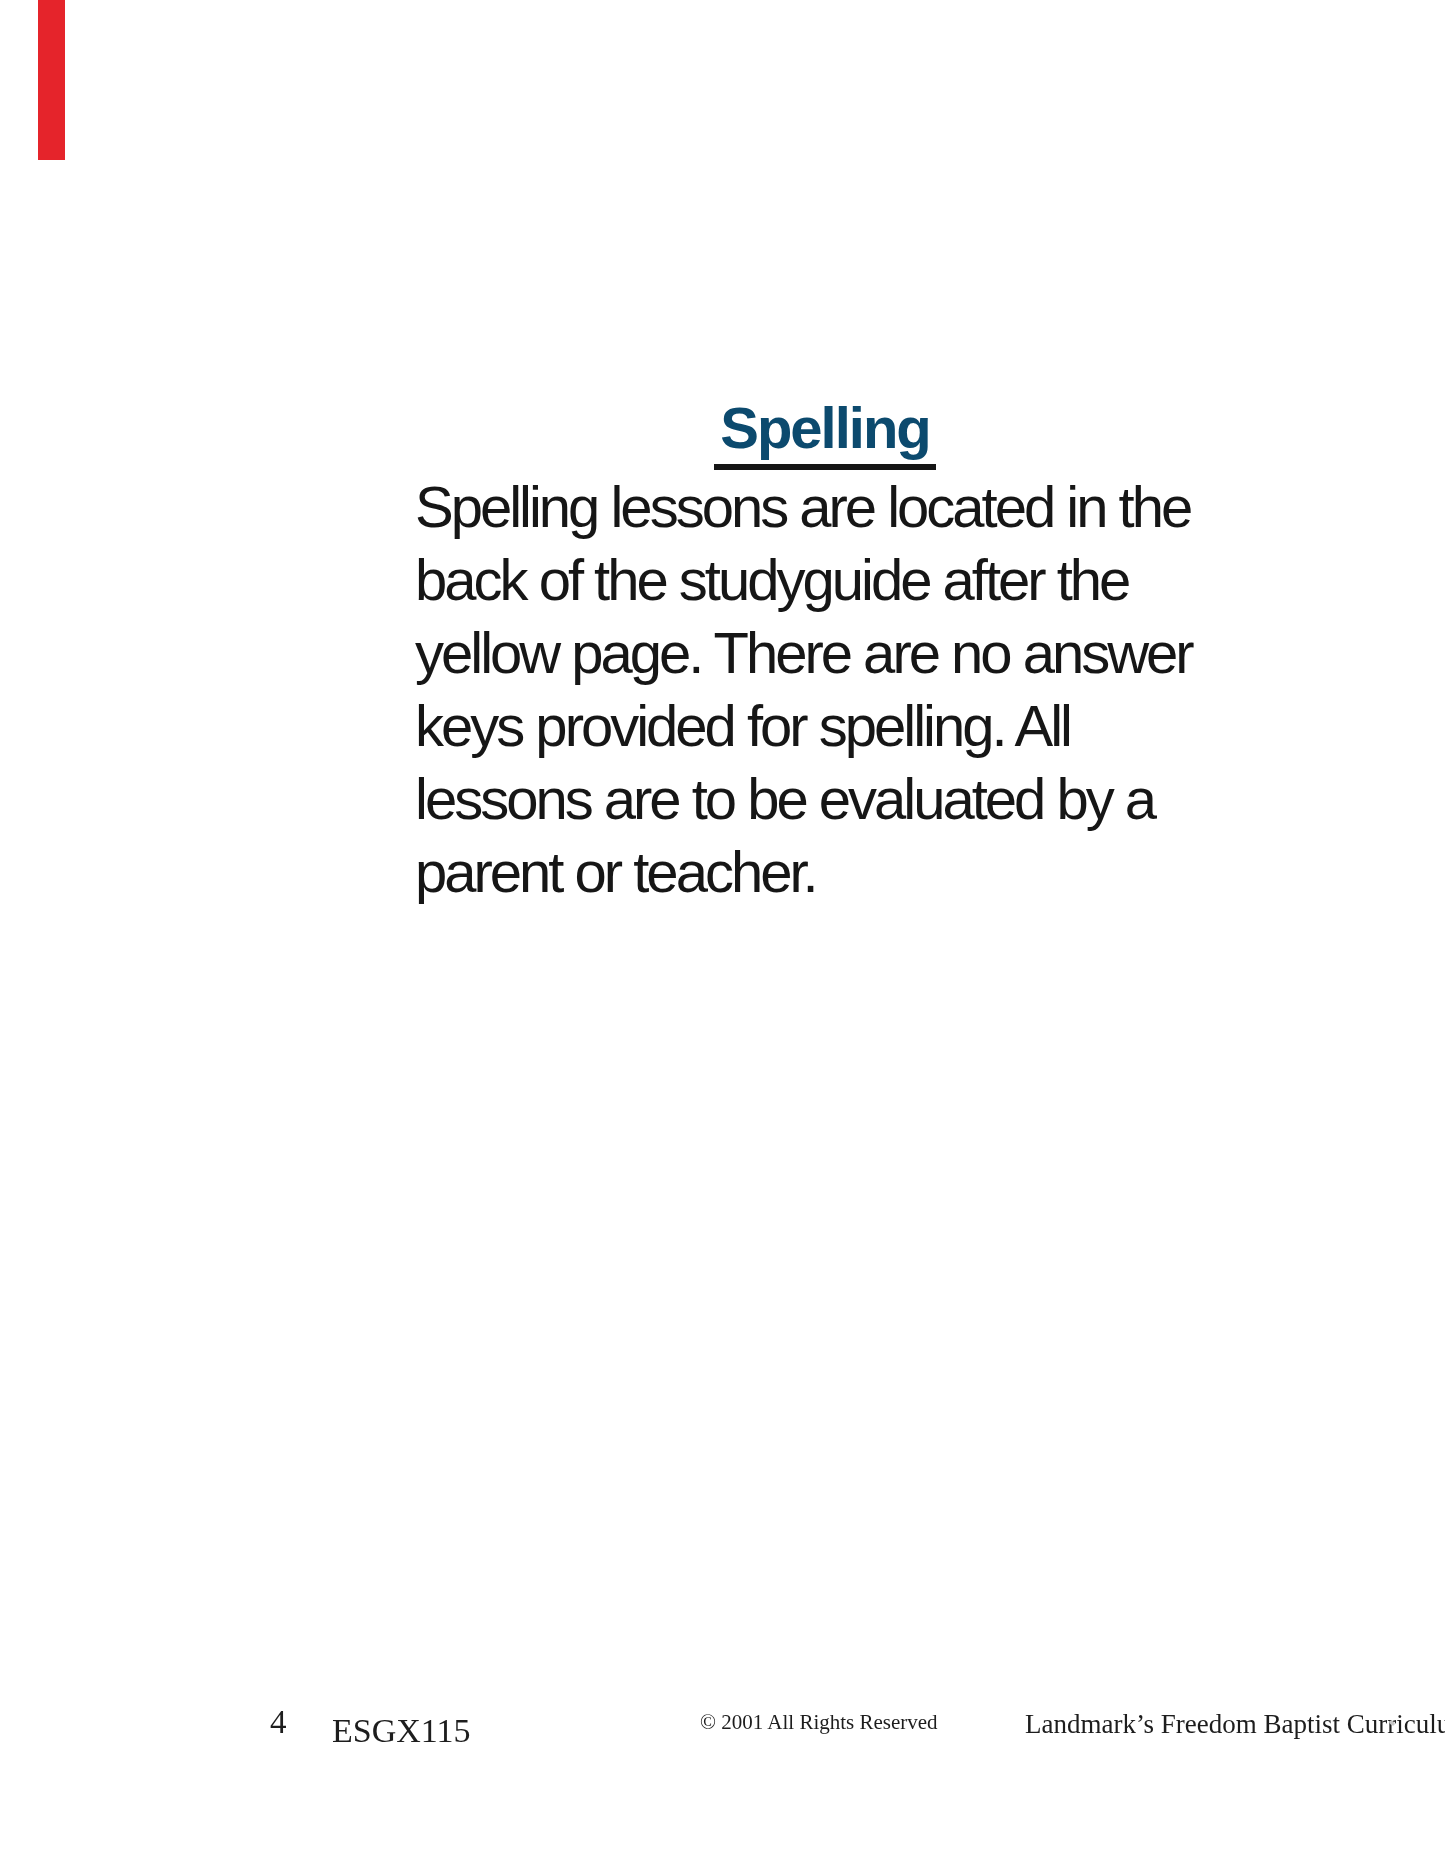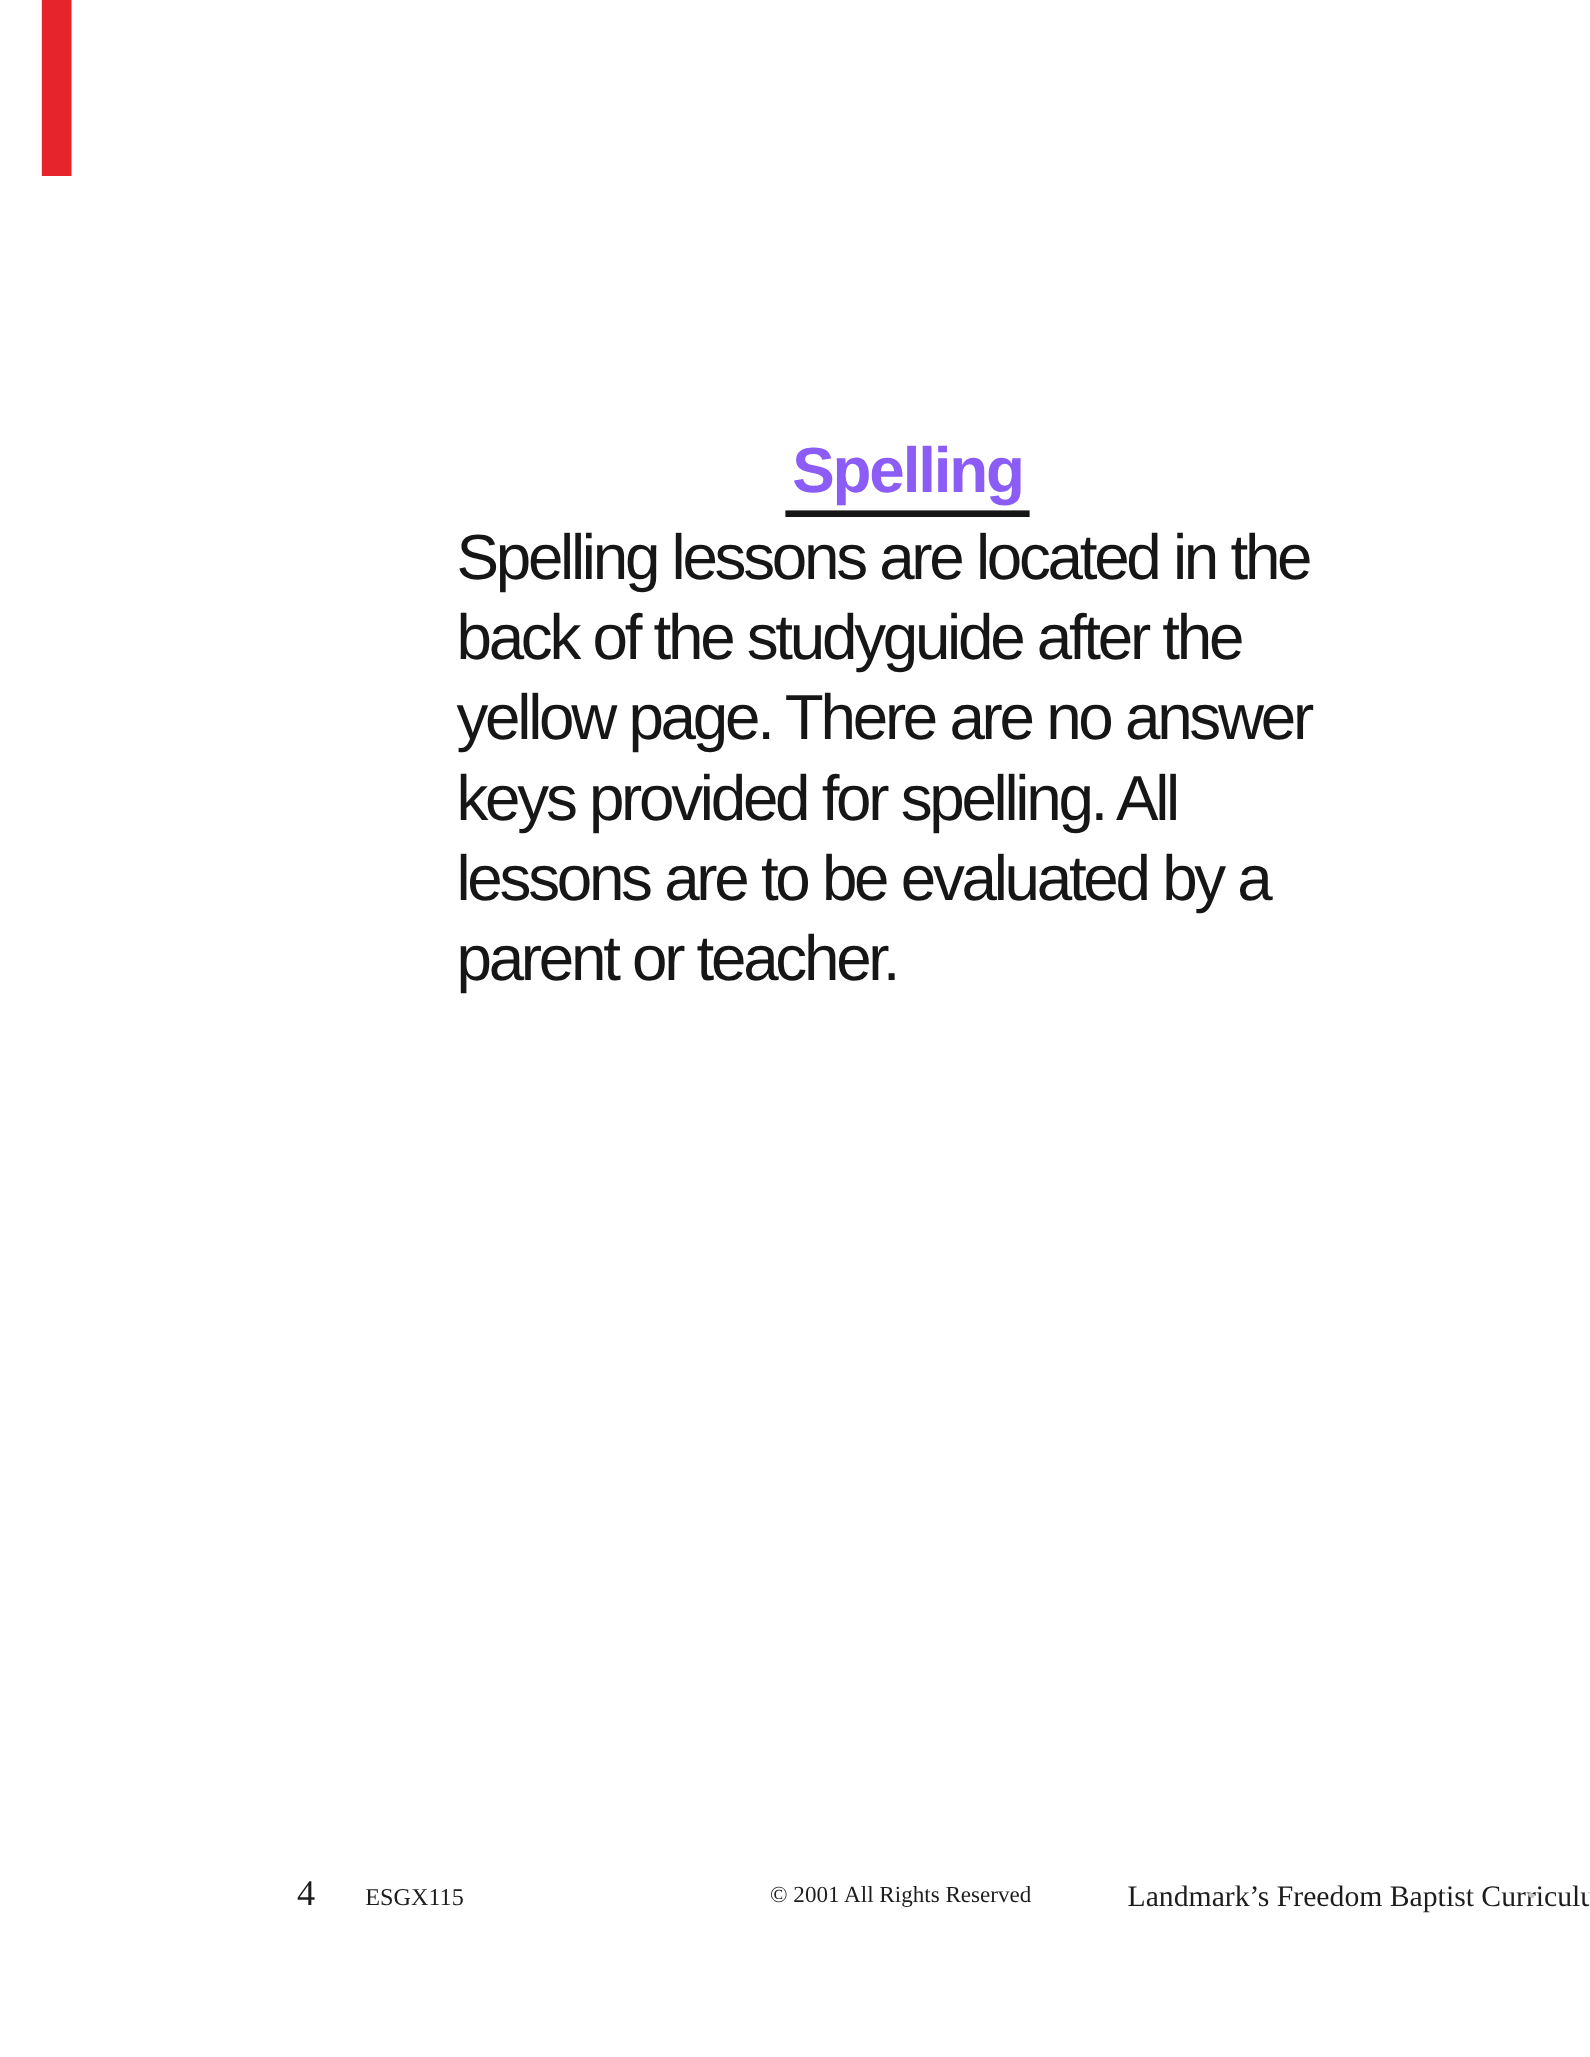--- a/index.html
+++ b/index.html
@@ -29,21 +29,21 @@
     left: 415px;
     top: 398px;
     width: 820px;
     text-align: center;
   }
   .heading {
     display: inline-block;
     font-size: 58px;
     font-weight: 700;
     letter-spacing: -2px;
-    color: #8b5cf6;
+    color: #0c4a6e;
     border-bottom: 6px solid #151515;
     padding: 0 6px 5px 6px;
     line-height: 1.05;
   }
   
   .body-text {
     position: absolute;
     left: 415px;
     top: 470px;
     width: 920px;
@@ -54,21 +54,21 @@
     white-space: pre-line;
   }
   
   .footer-item {
     position: absolute;
     font-family: "Liberation Serif", serif;
     color: #1d1d1d;
     white-space: nowrap;
   }
   .page-number   { left: 270px;  top: 1704px; font-size: 33px; }
-  .doc-code      { left: 332px;  top: 1712px; font-size: 22px; }
+  .doc-code      { left: 332px;  top: 1712px; font-size: 34px; }
   .copyright     { left: 700px;  top: 1710px; font-size: 21px; }
   .publisher     { left: 1025px; top: 1709px; font-size: 27px; }
   
   .scan-speck {
     position: absolute;
     left: 1389px;
     top: 1721px;
     width: 6px;
     height: 4px;
     background: #c6c6c6;

